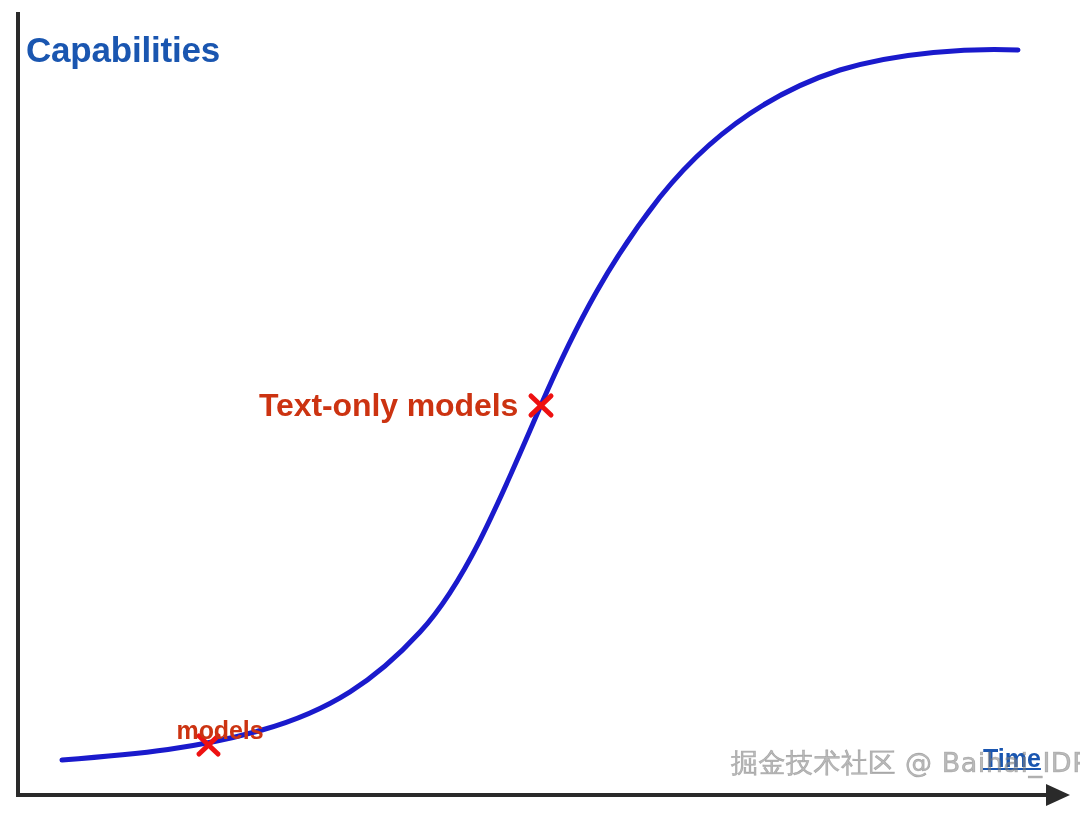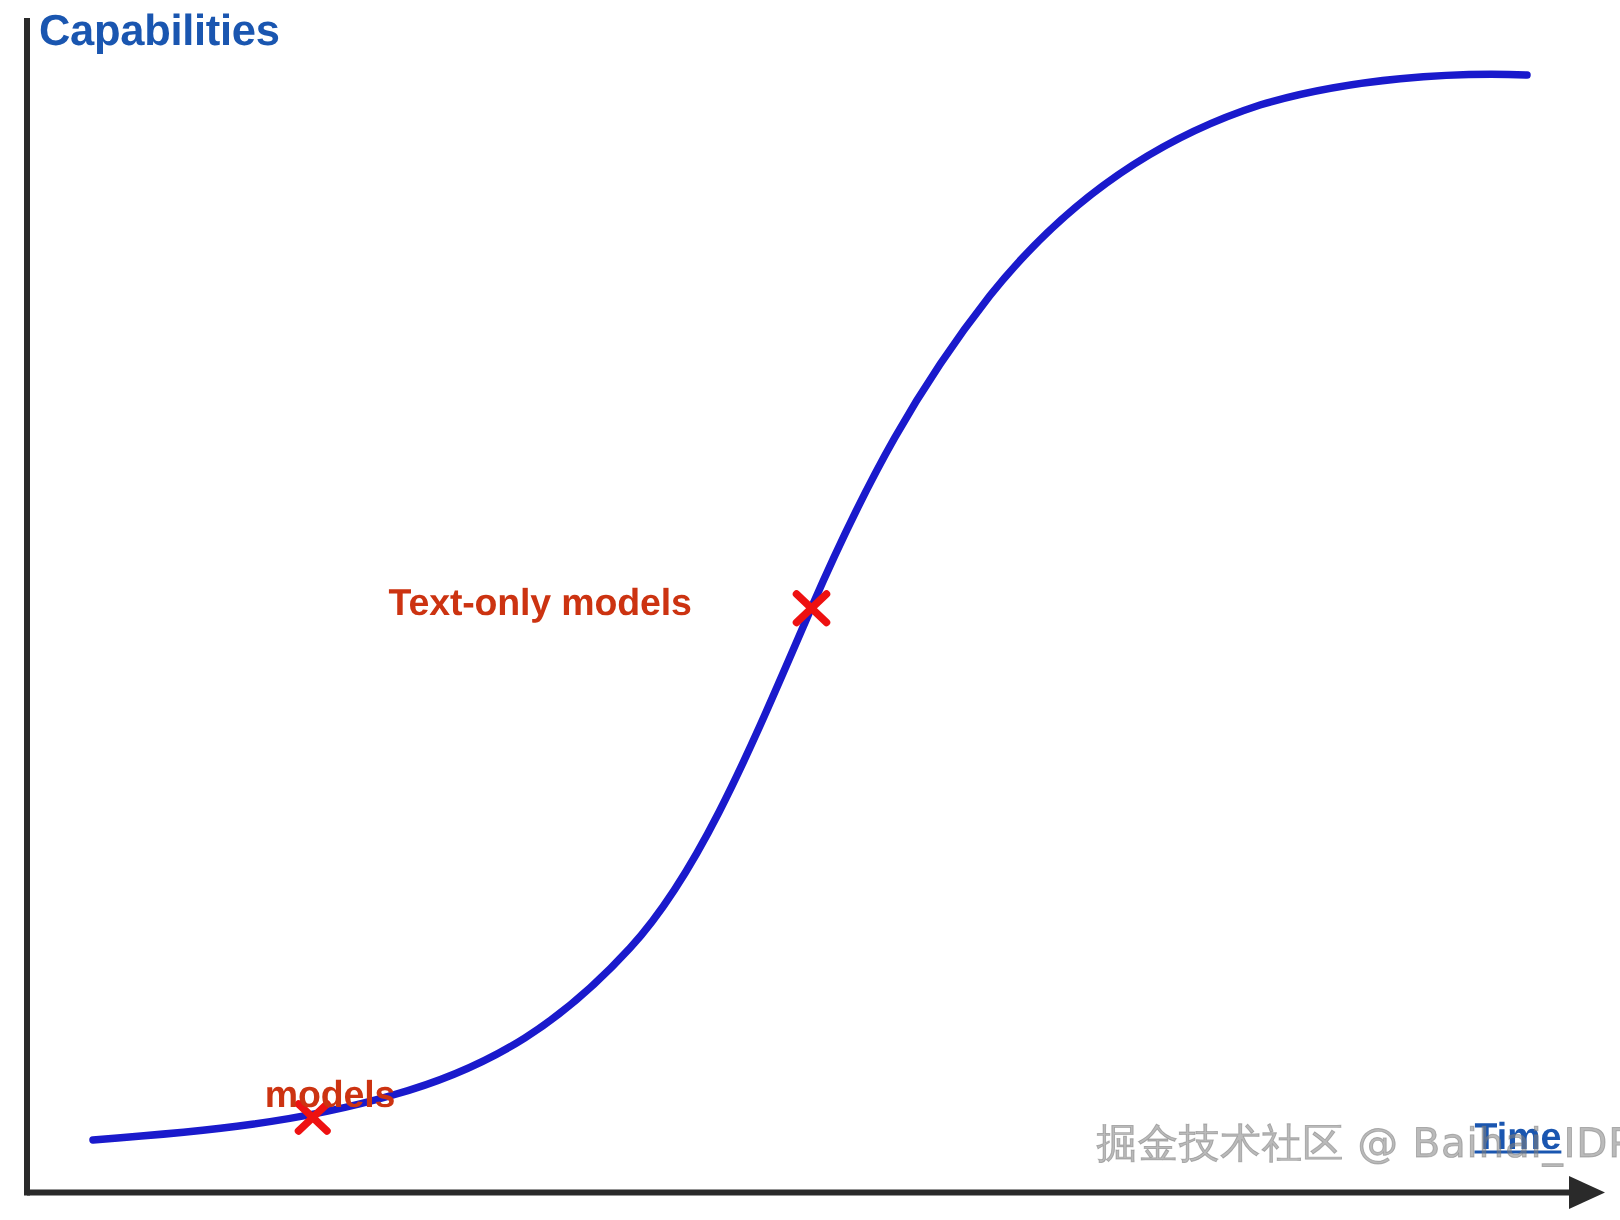--- a/index.html
+++ b/index.html
@@ -24,30 +24,30 @@
     width: 1080px;
     height: 813px;
   }
   .label {
     position: absolute;
     white-space: pre;
     line-height: 1.12;
   }
   #chart-title {
     left: 26px;
-    top: 5px;
-    font-size: 29px;
+    top: 30px;
+    font-size: 35px;
     font-weight: bold;
     color: #1a56b0;
     letter-spacing: -0.2px;
   }
   #label-text-only {
     left: 259px;
     top: 388px;
-    font-size: 25px;
+    font-size: 32px;
     font-weight: bold;
     color: #cc3311;
     letter-spacing: -0.1px;
   }
   #label-multimodal {
     left: 59px;
     top: 660px;
     width: 322px;
     text-align: center;
     font-size: 25px;

